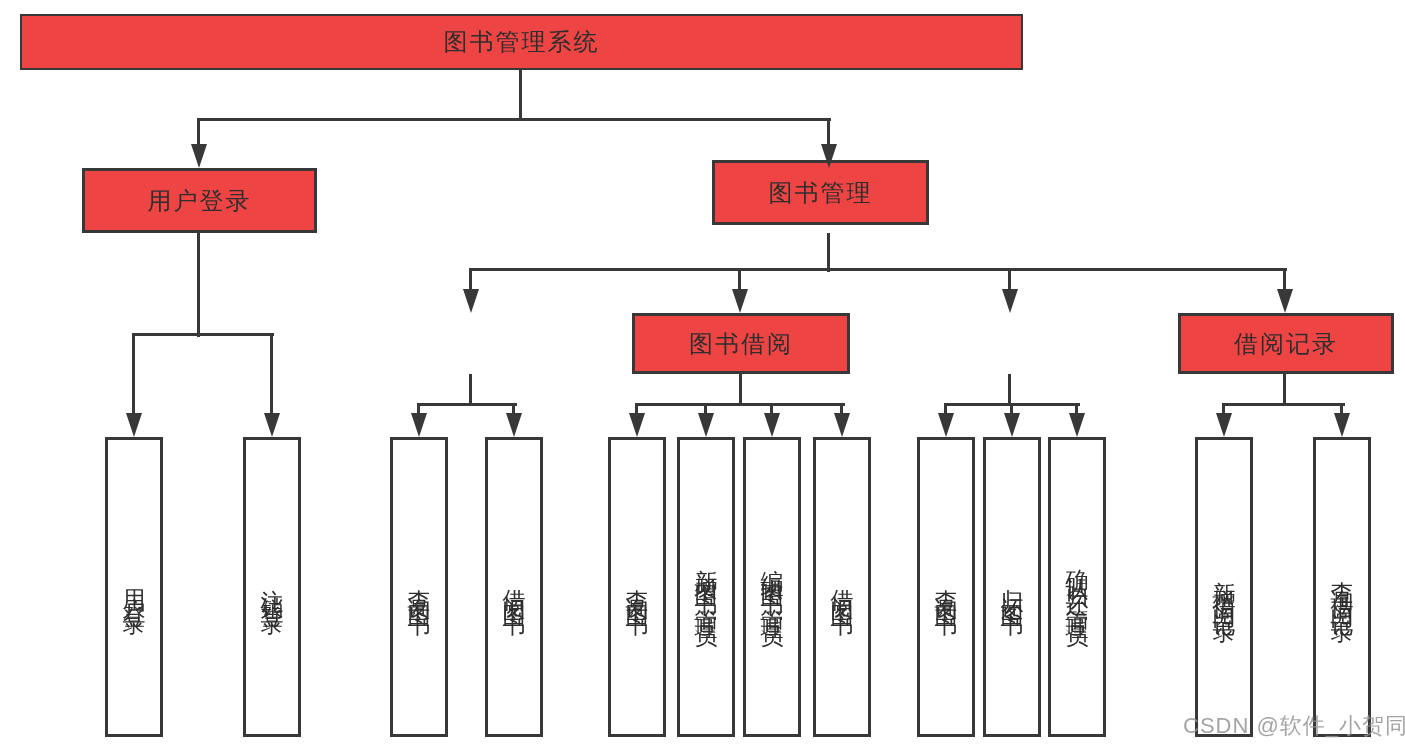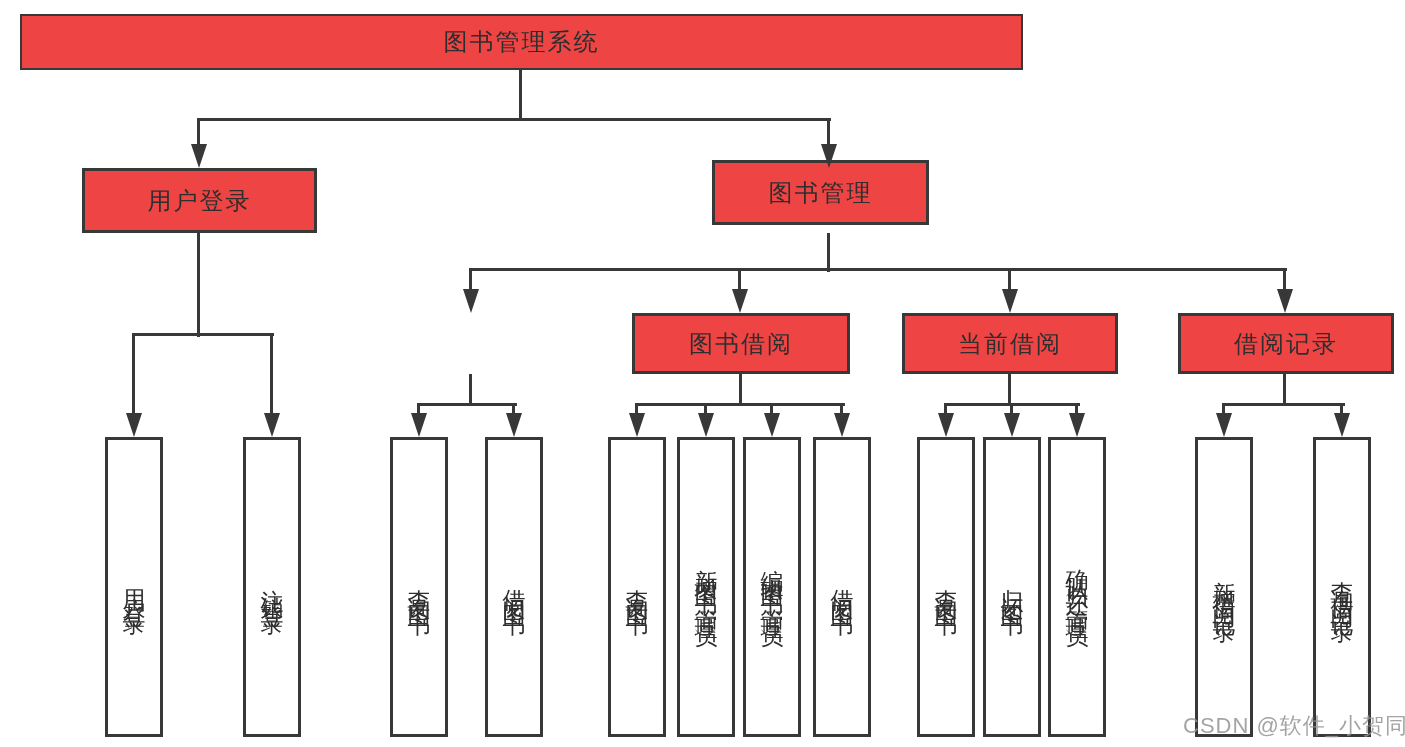--- a/index.html
+++ b/index.html
@@ -48,23 +48,20 @@
 
   <div class="box" style="left:712px;top:160px;width:217px;height:65px">
     <span>图书管理</span>
   </div>
 
 
   <div class="box" style="left:632px;top:313px;width:218px;height:61px">
     <span>图书借阅</span>
   </div>
 
-  <div class="box" style="left:902px;top:313px;width:216px;height:61px">
-    <span>当前借阅</span>
-  </div>
 
   <div class="box" style="left:1178px;top:313px;width:216px;height:61px">
     <span>借阅记录</span>
   </div>
 
   <div class="vbox" style="left:105px;top:437px;width:58px;height:300px">
     <span>用户登录</span>
   </div>
   <div class="vbox" style="left:243px;top:437px;width:58px;height:300px">
     <span>注销登录</span>

